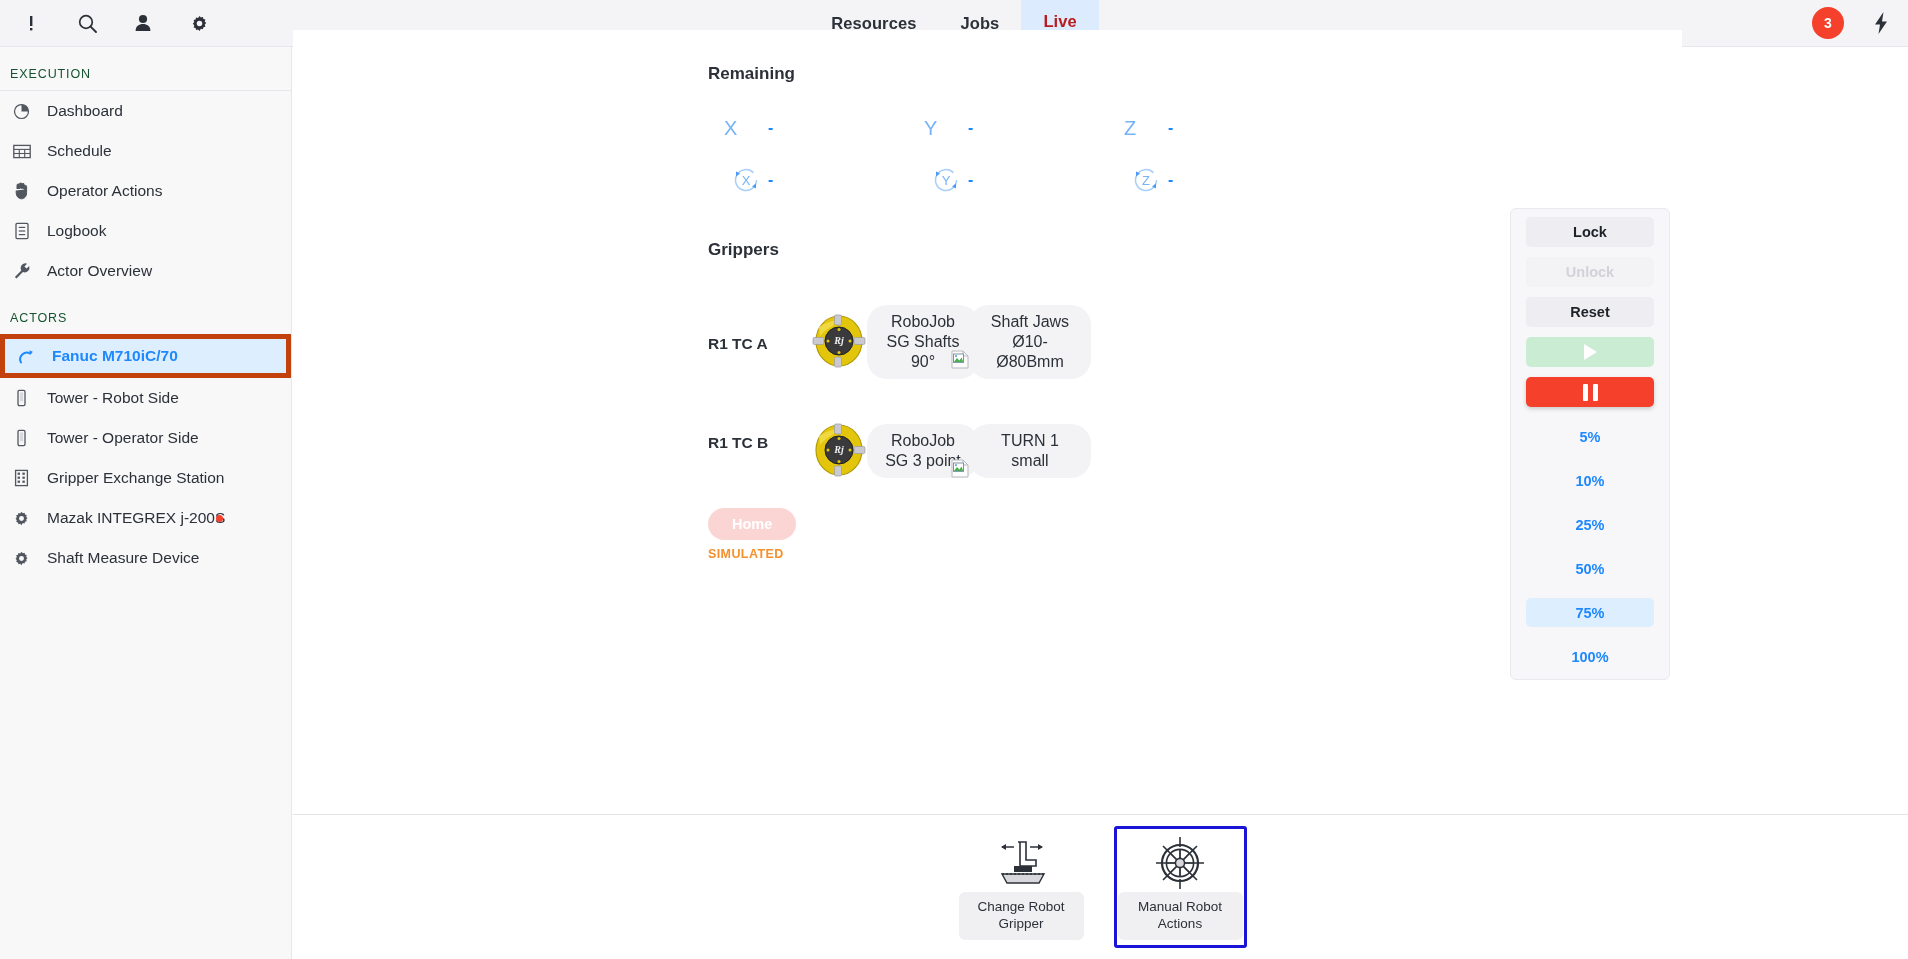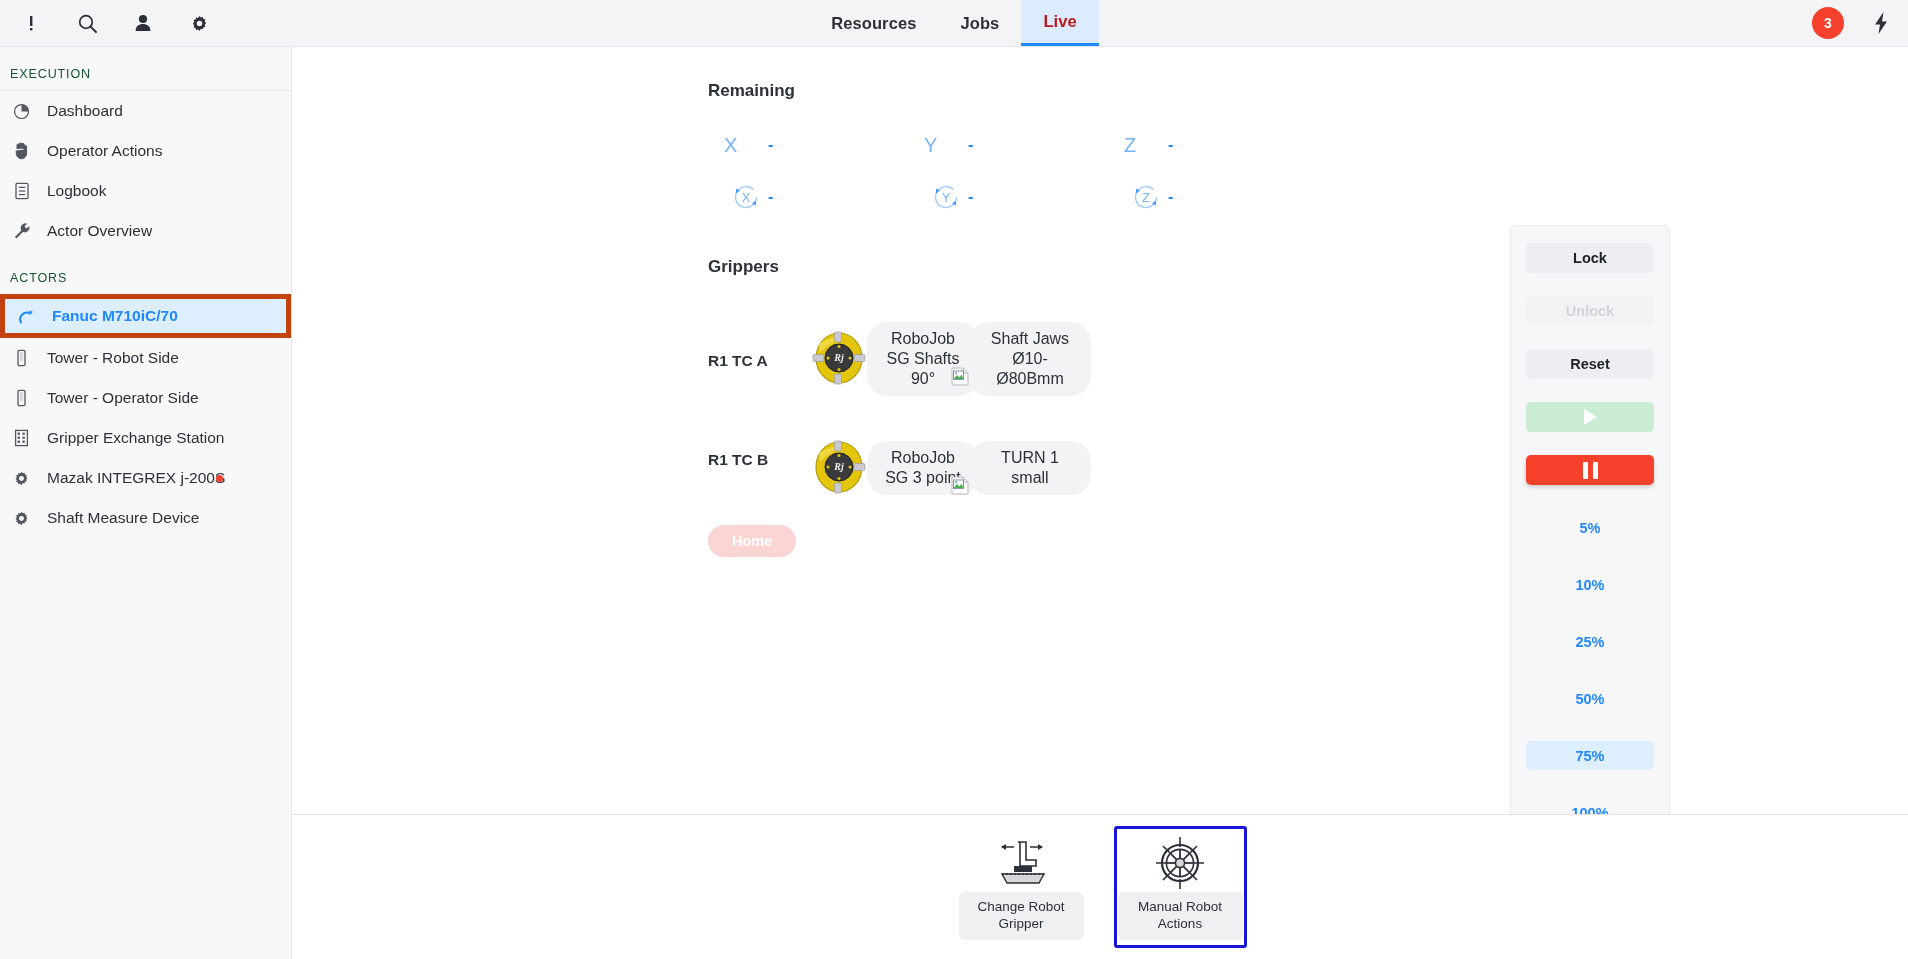--- a/index.html
+++ b/index.html
@@ -86,21 +86,21 @@
     height: 44px; 
   }
   .side-item.selected .s-ico { color: #1e88ff; }
   .dot-alert {
     position: absolute; right: 68px;
     width: 7px; height: 7px; border-radius: 50%; background: #f5402c;
   }
 
   
   .main {
-    position: absolute; top: 47px; left: 293px;
+    position: absolute; top: 30px; left: 293px;
     width: 1389px; height: 767px;
     background: #ffffff; overflow: hidden;
   }
   .section-h {
     font-size: 17px; font-weight: bold; color: #2c3038;
     margin: 34px 0 0 415px;
   }
 
   .axis-grid {
     margin: 18px 0 0 415px;
@@ -144,22 +144,22 @@
   .sim-text {
     margin: 7px 0 0 415px;
     font-size: 12.5px; font-weight: bold; color: #f5902c; letter-spacing: .4px;
   }
 
   
   .ctrl-panel {
     position: absolute; top: 178px; right: 12px;
     width: 160px;
     background: #f7f7f9; border: 1px solid #e9e9ee;
-    border-radius: 6px; padding: 17px 15px;
-    display: flex; flex-direction: column; gap: 23px;
+    border-radius: 6px; padding: 8px 15px;
+    display: flex; flex-direction: column; gap: 10px;
   }
   .ctrl-btn {
     height: 30px; border-radius: 5px;
     display: flex; align-items: center; justify-content: center;
     font-size: 14.5px; font-weight: bold; color: #1d2128;
     background: #eeeef2; cursor: pointer;
   }
   .ctrl-btn.disabled { color: #d2d2d8; background: #f3f3f6; cursor: default; }
   .ctrl-btn.play { background: #c9ecd2; }
   .ctrl-btn.pause { background: #f5402c; box-shadow: 0 2px 4px rgba(0,0,0,.18); }
@@ -248,20 +248,32 @@
   <div class="side-item">
     <span class="s-ico">
       <svg width="17" height="17" viewBox="0 0 18 18">
           <circle cx="9" cy="9" r="7.4" fill="none" stroke="currentColor" stroke-width="1.3"></circle>
           <path d="M9 9 L9 1.6 A7.4 7.4 0 0 1 16.4 9 Z" fill="currentColor"></path>
         </svg>
     </span>
     <span>Dashboard</span>
   </div>
 
+  <div class="side-item">
+    <span class="s-ico">
+      <svg width="18" height="15" viewBox="0 0 18 15">
+          <rect x=".8" y="1.4" width="16.4" height="12.2" fill="none" stroke="currentColor" stroke-width="1.3"></rect>
+          <line x1=".8" y1="5.4" x2="17.2" y2="5.4" stroke="currentColor" stroke-width="1.1"></line>
+          <line x1=".8" y1="9.5" x2="17.2" y2="9.5" stroke="currentColor" stroke-width="1.1"></line>
+          <line x1="6.3" y1="5.4" x2="6.3" y2="13.6" stroke="currentColor" stroke-width="1.1"></line>
+          <line x1="11.7" y1="5.4" x2="11.7" y2="13.6" stroke="currentColor" stroke-width="1.1"></line>
+        </svg>
+    </span>
+    <span>Schedule</span>
+  </div>
 
   <div class="side-item">
     <span class="s-ico">
       <svg width="15" height="18" viewBox="0 0 15 18">
           <path d="M3 7V3.2a1.2 1.2 0 0 1 2.4 0V7 M5.4 6.6V2.2a1.2 1.2 0 0 1 2.4 0v4.4 M7.8 6.6V2.6a1.2 1.2 0 0 1 2.4 0v4.4 M10.2 7.4V4.6a1.2 1.2 0 0 1 2.4 0v6c0 4-2.2 6.2-5.1 6.2S2.2 14.2 2.2 11V8.6" fill="currentColor" stroke="currentColor" stroke-width="1"></path>
         </svg>
     </span>
     <span>Operator Actions</span>
   </div>
 
@@ -484,20 +496,21 @@
               <path d="M2.8 12 L6 8 L8.4 10.4 L10.6 7.6 L12.2 12 Z" fill="#4caf50"></path>
               <circle cx="5" cy="6.2" r="1.1" fill="#6ea8dc"></circle>
             </svg>
         </div>
         <div class="grip-pill">TURN 1 small</div>
       </div>
     </div>
   </div>
 
   <div class="home-pill">Home</div>
+  <div class="sim-text">SIMULATED</div>
 
   
   <div class="ctrl-panel">
     <div class="ctrl-btn">Lock</div>
     <div class="ctrl-btn disabled">Unlock</div>
     <div class="ctrl-btn">Reset</div>
     <div class="ctrl-btn play">
       <span class="tri"></span>
     </div>
     <div class="ctrl-btn pause">

